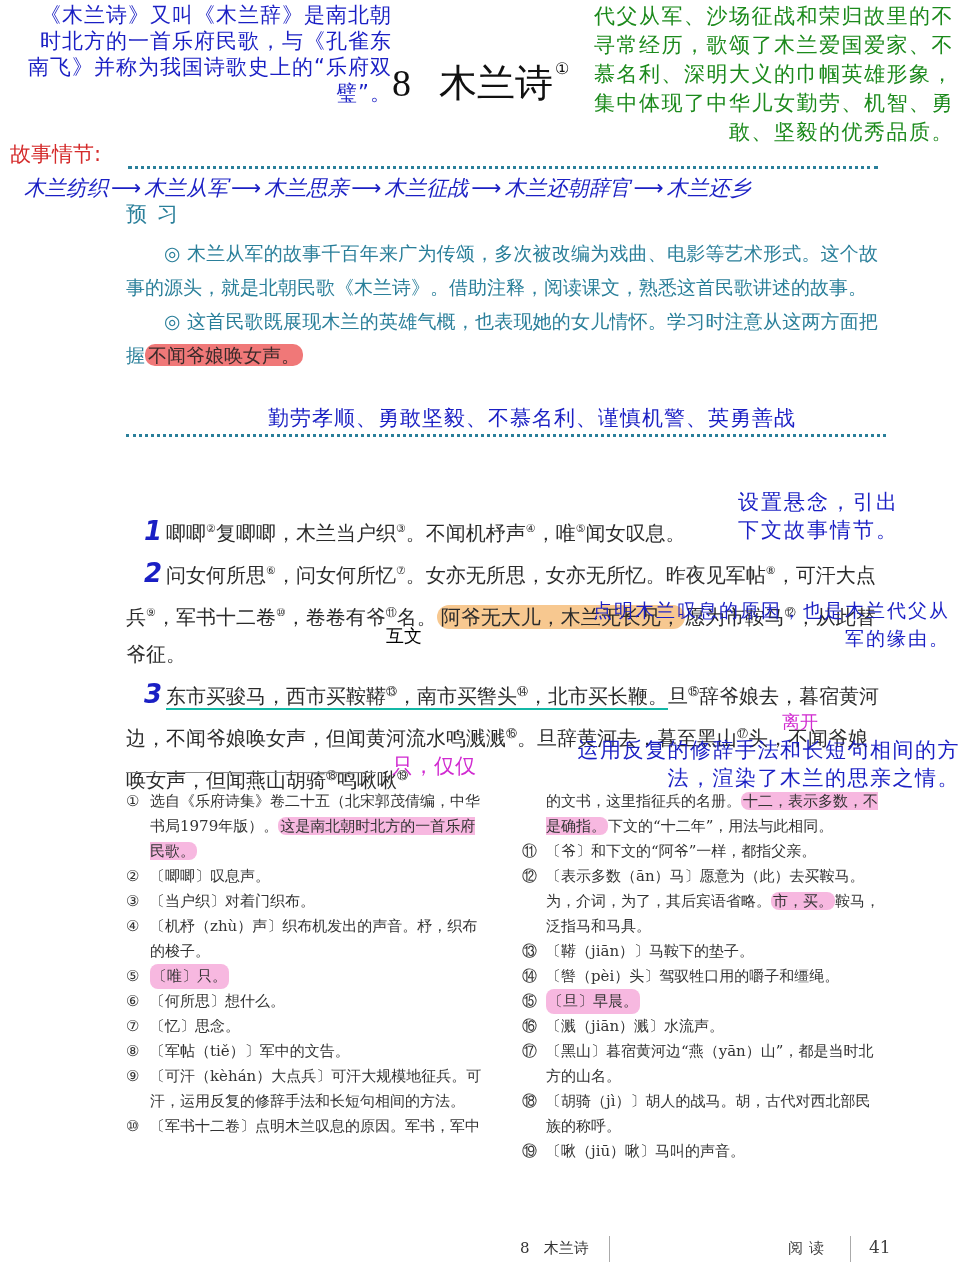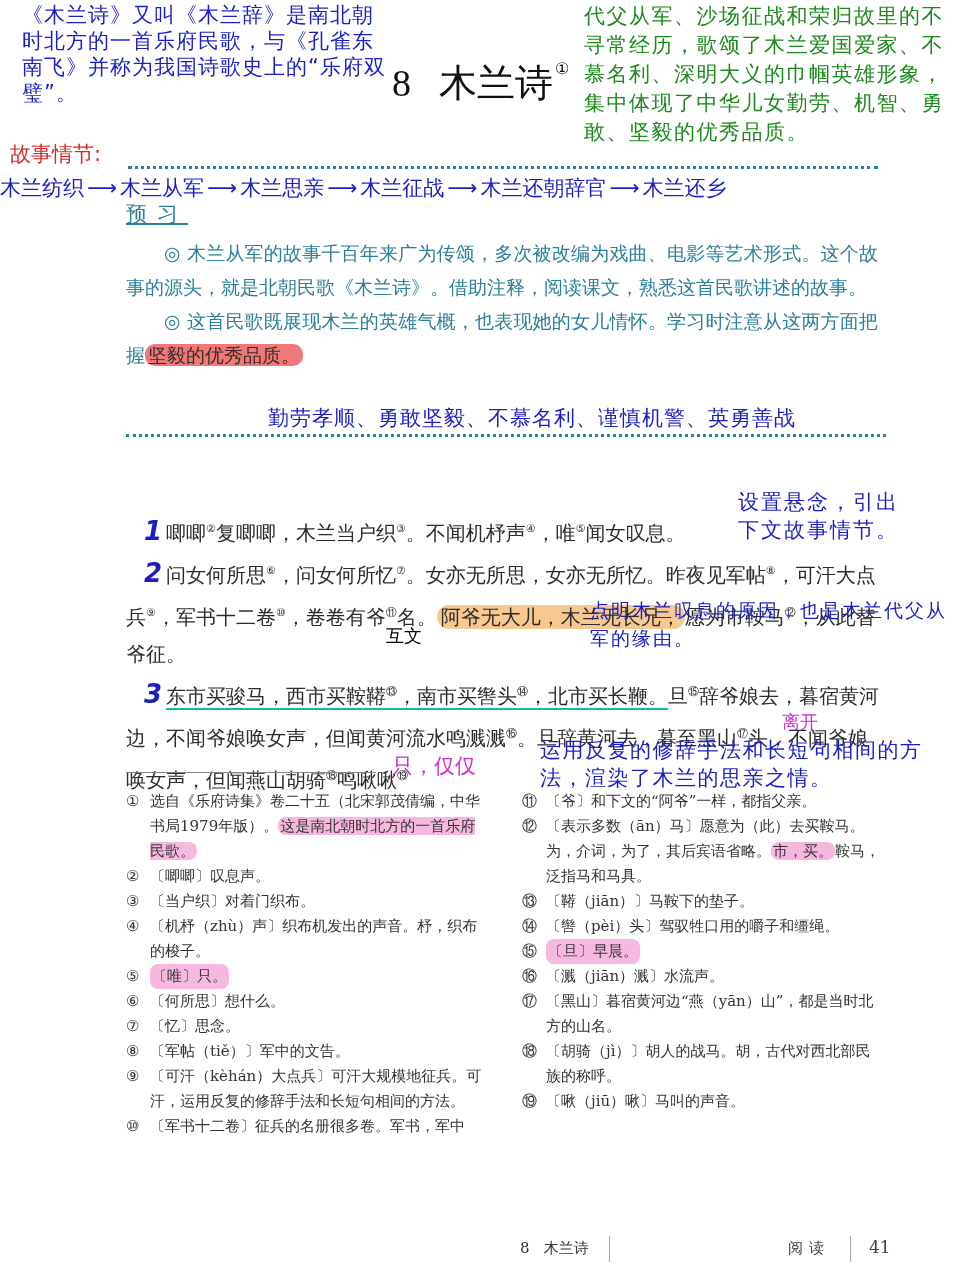--- a/index.html
+++ b/index.html
@@ -3,38 +3,38 @@
 <meta charset="utf-8">
 <style>
   html, body { margin: 0; padding: 0; }
   body {
     width: 960px; height: 1280px; position: relative; overflow: hidden;
     background: #ffffff;
     font-family: "DejaVu Serif", "Liberation Serif", serif;
     color: #2a2a2a;
   }
   .abs { position: absolute; }
-  .hand { font-family: "DejaVu Sans", "Liberation Sans", sans-serif; }
+  .hand { font-family: "DejaVu Sans", "Liberation Sans", sans-serif; text-align: right; }
   .blue-hand { color: #1a1fc4; }
   .green-hand { color: #1c8a1c; }
   .red-hand { color: #d42a2a; }
   .teal { color: #2a7f9a; }
 
   .intro-note { left: 22px; top: 2px; width: 370px; font-size: 21px; line-height: 26px; letter-spacing: 1px; }
   .title { left: 392px; top: 58px; font-size: 38px; color: #111; white-space: nowrap; font-family: "Liberation Serif", serif; }
   .title .num { margin-right: 28px; }
   .title sup { font-size: 16px; vertical-align: 22px; margin-left: 2px; }
   .summary-note { left: 584px; top: 2px; width: 370px; font-size: 21px; line-height: 29px; letter-spacing: 1.5px; }
 
   .plot-label { left: 10px; top: 140px; font-size: 21px; }
   .dotline { border-top: 3px dotted #2a7f9a; height: 0; }
-  .plot-flow { left: 0; top: 174px; font-size: 21px; white-space: nowrap; }
+  .plot-flow { left: 24px; top: 174px; font-size: 21px; white-space: nowrap; font-style: italic; }
   .plot-flow .arrow { margin: 0 3px; }
 
-  .preview-title { left: 126px; top: 200px; font-size: 21px; letter-spacing: 10px; text-decoration: underline; }
+  .preview-title { left: 126px; top: 200px; font-size: 21px; letter-spacing: 10px; }
   .preview-text { left: 126px; top: 236px; width: 752px; font-size: 19px; line-height: 34px; color: #2a7f9a; text-align: justify; }
   .preview-text p { margin: 0; }
   .preview-text .indent { text-indent: 2em; }
   .hl-red { background: #f07878; border-radius: 10px; color: #3a2a2a; padding: 0 3px; }
   .traits { left: 268px; top: 404px; font-size: 21px; letter-spacing: 1px; white-space: nowrap; }
 
   .poem { left: 126px; top: 510px; width: 760px; font-size: 20px; line-height: 37px; color: #2b2b2b; }
   .poem p { margin: 0; }
   .poem .indent { text-indent: 2em; }
   .poem sup { font-size: 11px; vertical-align: 8px; }
@@ -77,21 +77,21 @@
 <div class="abs hand red-hand plot-label">故事情节:</div>
 <div class="abs dotline" style="left:128px; top:166px; width:750px;"></div>
 
 <div class="abs hand blue-hand plot-flow">
   <span>木兰纺织</span><span class="arrow">⟶</span><span>木兰从军</span><span class="arrow">⟶</span><span>木兰思亲</span><span class="arrow">⟶</span><span>木兰征战</span><span class="arrow">⟶</span><span>木兰还朝辞官</span><span class="arrow">⟶</span><span>木兰还乡</span>
 </div>
 
 <div class="abs hand teal preview-title">预习</div>
 <div class="abs preview-text">
   <p class="indent">◎  木兰从军的故事千百年来广为传颂，多次被改编为戏曲、电影等艺术形式。这个故事的源头，就是北朝民歌《木兰诗》。借助注释，阅读课文，熟悉这首民歌讲述的故事。</p>
-  <p class="indent"><span>◎  这首民歌既展现木兰的英雄气概，也表现她的女儿情怀。学习时注意从这两方面把握</span><span class="hl-red">坚毅的优秀品质。</span></p>
+  <p class="indent"><span>◎  这首民歌既展现木兰的英雄气概，也表现她的女儿情怀。学习时注意从这两方面把握</span><span class="hl-red">不闻爷娘唤女声。</span></p>
 </div>
 <div class="abs hand blue-hand traits">勤劳孝顺、勇敢坚毅、不慕名利、谨慎机警、英勇善战</div>
 <div class="abs dotline" style="left:126px; top:434px; width:760px;"></div>
 
 <div class="abs poem">
   <p class="indent">
     <span class="pnum">1</span><span>唧唧</span><sup>②</sup><span>复唧唧，木兰当户织</span><sup>③</sup><span>。不闻机杼声</span><sup>④</sup><span>，唯</span><sup>⑤</sup><span>闻女叹息。</span>
   </p>
   <p class="indent">
     <span class="pnum">2</span><span>问女何所思</span><sup>⑥</sup><span>，问女何所忆</span><sup>⑦</sup><span>。女亦无所思，女亦无所忆。昨夜见军帖</span><sup>⑧</sup><span>，可汗大点兵</span><sup>⑨</sup><span>，军书十二卷</span><sup>⑩</sup><span>，卷卷有爷</span><sup>⑪</sup><span>名。</span><span class="hl-orange">阿爷无大儿，木兰无长兄，</span><span>愿为市鞍马</span><sup>⑫</sup><span>，从此替爷征。</span>
@@ -145,25 +145,26 @@
   <div class="item">
       <span class="n">⑧</span>
       <span>〔军帖（tiě）〕军中的文告。</span>
     </div>
   <div class="item">
       <span class="n">⑨</span>
       <span>〔可汗（kèhán）大点兵〕可汗大规模地征兵。可汗，运用反复的修辞手法和长短句相间的方法。</span>
     </div>
   <div class="item">
       <span class="n">⑩</span>
-      <span>〔军书十二卷〕征兵的名册很多卷。军书，军中</span>
+      <span>〔军书十二卷〕点明木兰叹息的原因。军书，军中</span>
     </div>
 </div>
 
 <div class="abs notes notes-right">
+  <div class="cont"><span>的文书，这里指征兵的名册。</span><span class="hl-pink">十二，表示多数，不是确指。</span><span>下文的“十二年”，用法与此相同。</span></div>
   <div class="item">
       <span class="n">⑪</span>
       <span>〔爷〕和下文的“阿爷”一样，都指父亲。</span>
     </div>
   <div class="item">
       <span class="n">⑫</span>
       <span><span>〔表示多数（ān）马〕愿意为（此）去买鞍马。为，介词，为了，其后宾语省略。</span><span class="hl-pink">市，买。</span><span>鞍马，泛指马和马具。</span></span>
     </div>
   <div class="item">
       <span class="n">⑬</span>

